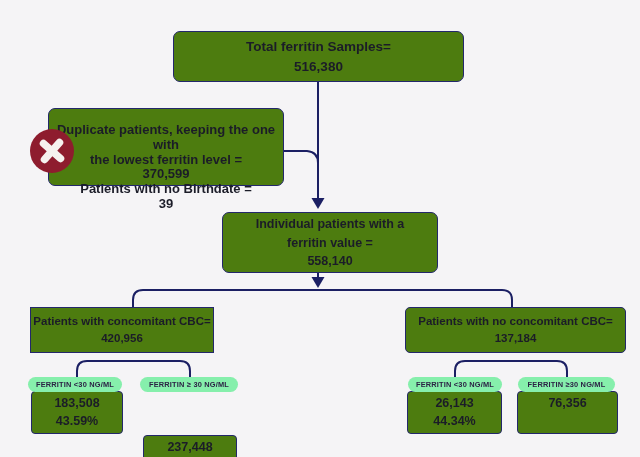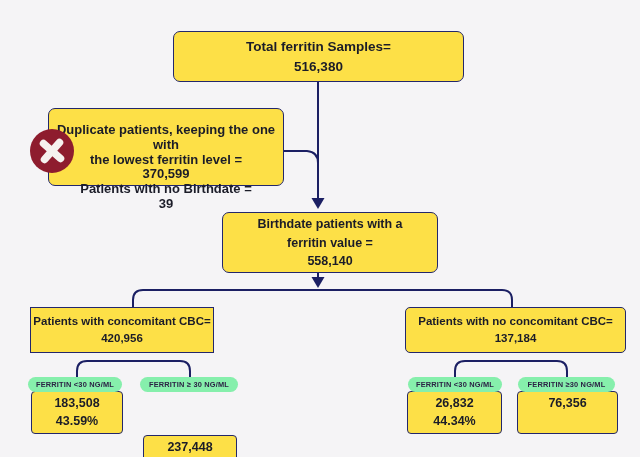--- a/index.html
+++ b/index.html
@@ -6,21 +6,21 @@
   .canvas{
     position:relative;
     width:640px;height:457px;
     background:#f5f4f6;
     font-family:"Liberation Sans", sans-serif;
     overflow:hidden;
   }
   .connectors{position:absolute;left:0;top:0;z-index:1;}
   .box{
     position:absolute;
-    background:#fde047;
+    background:#4d7c0f;
     border:1.5px solid #23276b;
     border-radius:7px;
     box-sizing:border-box;
     text-align:center;
     color:#1b1c28;
     font-weight:700;
     z-index:2;
   }
   .top-box{left:173px;top:31px;width:291px;height:51px;font-size:13.5px;line-height:20px;padding-top:5px;}
   .excl-box{left:48px;top:108px;width:236px;height:78px;font-size:13px;line-height:14.8px;padding-top:14px;}
@@ -92,21 +92,21 @@
 
   <svg class="x-badge" width="46" height="46" viewBox="0 0 46 46">
     <circle cx="23" cy="23" r="22" fill="#8e1c2e"></circle>
     <g stroke="#f6f2ef" stroke-width="7.5" stroke-linecap="round">
       <line x1="14.5" y1="15.5" x2="31.5" y2="30.5"></line>
       <line x1="30.5" y1="14.5" x2="15.5" y2="31.5"></line>
     </g>
   </svg>
 
   <div class="box mid-box">
-    <div>Birthdate patients with a</div>
+    <div>Individual patients with a</div>
     <div>ferritin value =</div>
     <div>558,140</div>
   </div>
 
   <div class="box branch-left">
     <div>Patients with concomitant CBC=</div>
     <div>420,956</div>
   </div>
 
   <div class="box branch-right">
@@ -121,20 +121,20 @@
 
   <div class="box leaf leaf-l1">
     <div>183,508</div>
     <div>43.59%</div>
   </div>
   <div class="box leaf leaf-l2">
     <div>237,448</div>
     <div>56.41%</div>
   </div>
   <div class="box leaf leaf-r1">
-    <div>26,832</div>
+    <div>26,143</div>
     <div>44.34%</div>
   </div>
   <div class="box leaf leaf-r2">
     <div>76,356</div>
   </div>
 
 </div>
 
 </body></html>

